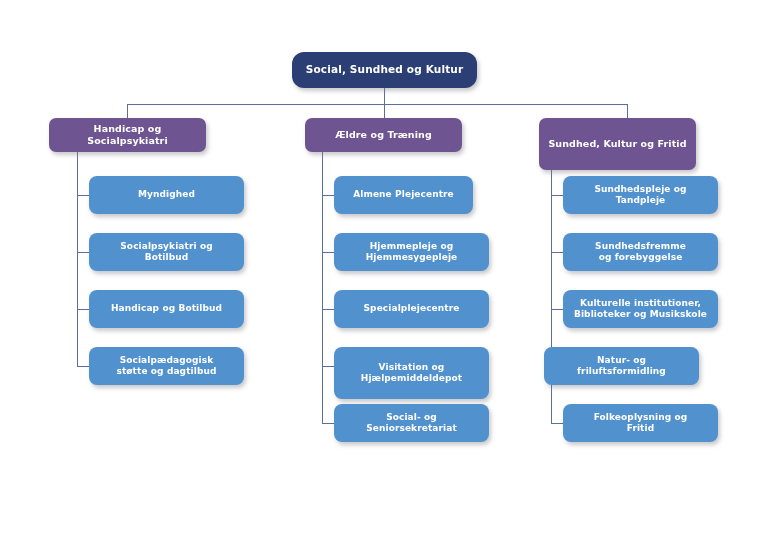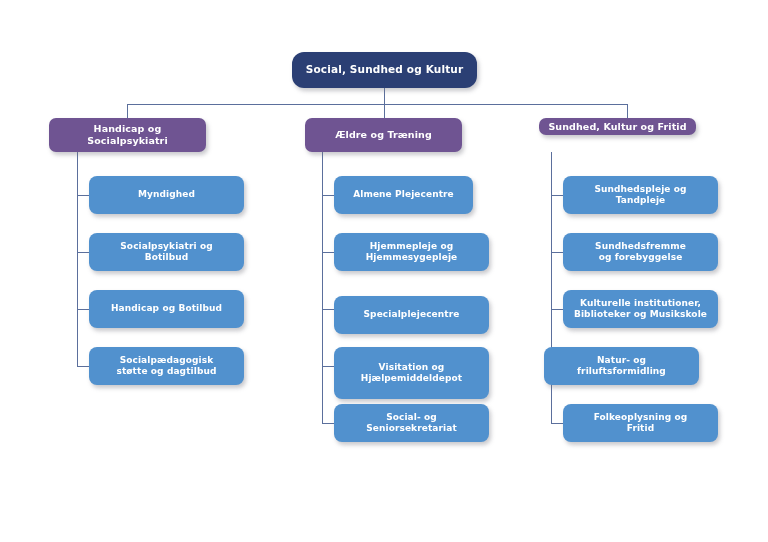--- a/index.html
+++ b/index.html
@@ -133,32 +133,32 @@
   <div class="node node-dept" style="left:305px; top:118px; width:157px; height:34px;">
     <span class="node-label">Ældre og Træning</span>
   </div>
   <div class="node node-unit" style="left:334px; top:176px; width:139px; height:38px;">
     <span class="node-label">Almene Plejecentre</span>
   </div>
   <div class="node node-unit" style="left:334px; top:233px; width:155px; height:38px;">
     <span class="node-label">Hjemmepleje og
 Hjemmesygepleje</span>
   </div>
-  <div class="node node-unit" style="left:334px; top:290px; width:155px; height:38px;margin-top:6px;">
+  <div class="node node-unit" style="left:334px; top:290px; width:155px; height:38px;">
     <span class="node-label">Specialplejecentre</span>
   </div>
   <div class="node node-unit" style="left:334px; top:347px; width:155px; height:52px;">
     <span class="node-label">Visitation og
 Hjælpemiddeldepot</span>
   </div>
   <div class="node node-unit" style="left:334px; top:404px; width:155px; height:38px;">
     <span class="node-label">Social- og Seniorsekretariat</span>
   </div>
 
-  <div class="node node-dept" style="left:539px; top:118px; width:157px; height:17px;">
+  <div class="node node-dept" style="left:539px; top:118px; width:157px; height:52px;">
     <span class="node-label">Sundhed, Kultur og Fritid</span>
   </div>
   <div class="node node-unit" style="left:563px; top:176px; width:155px; height:38px;">
     <span class="node-label">Sundhedspleje og
 Tandpleje</span>
   </div>
   <div class="node node-unit" style="left:563px; top:233px; width:155px; height:38px;">
     <span class="node-label">Sundhedsfremme
 og forebyggelse</span>
   </div>

